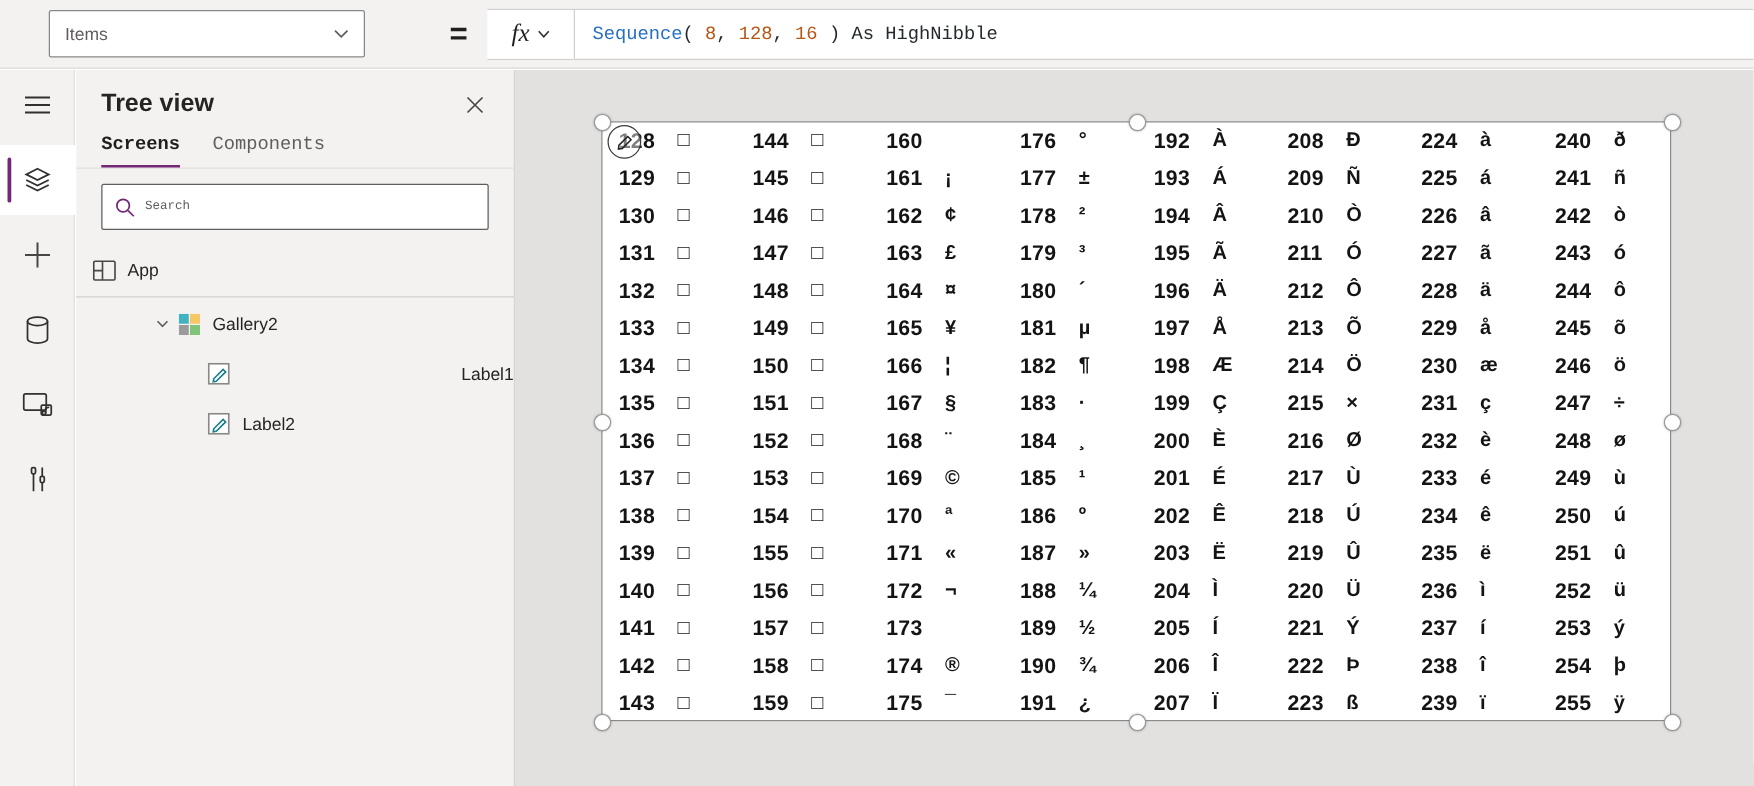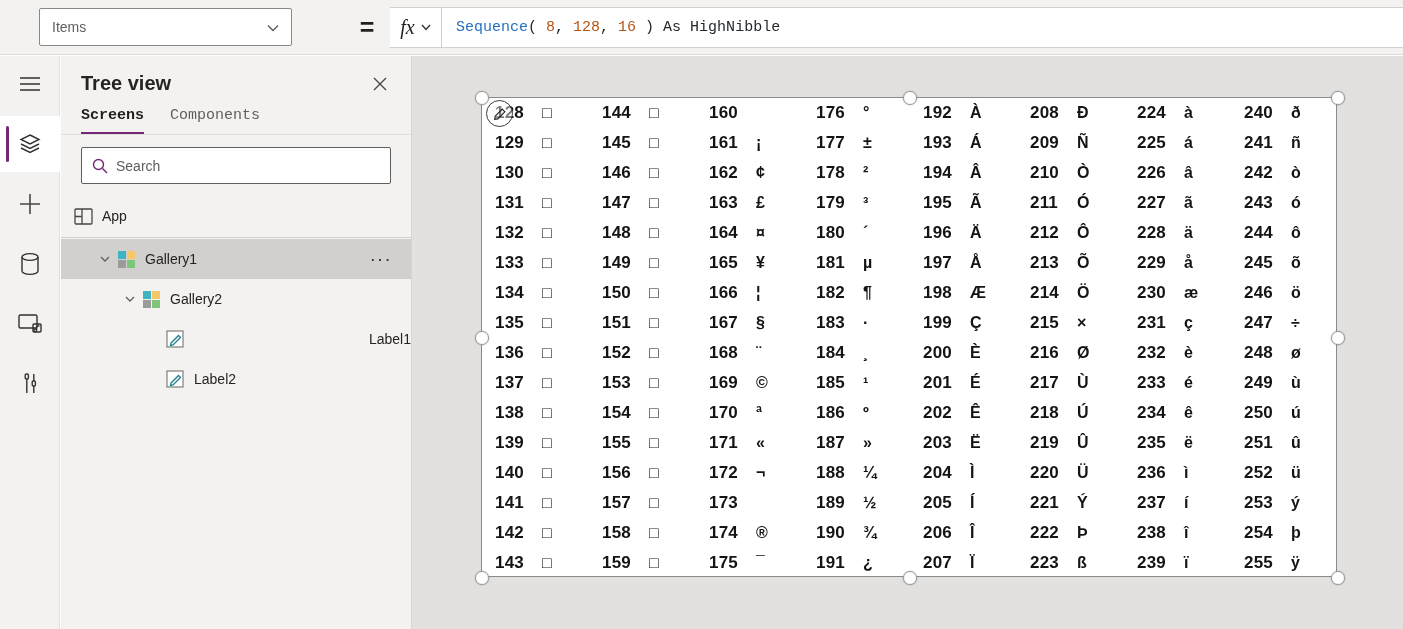--- a/index.html
+++ b/index.html
@@ -21,21 +21,21 @@
     position:absolute; left:352px; top:8px; width:30px; height:38px;
     display:flex; align-items:center; justify-content:center;
     font-size:25px; font-weight:700; color:#201f1e;
   }
   .formula-bar {
     position:absolute; left:390px; top:7px; right:0; height:41px;
     background:#fff; border-top:1px solid #d2d0ce; border-bottom:1px solid #d2d0ce;
     display:flex; align-items:stretch;
   }
   .fx-btn {
-    width:52px; display:flex; align-items:center; justify-content:center; gap:6px;
+    width:70px; display:flex; align-items:center; justify-content:center; gap:6px;
     border-right:1px solid #d2d0ce; background:#fff; cursor:pointer;
   }
   .fx-btn .fx {
     font-family:"Liberation Serif", serif; font-style:italic; font-size:20px; color:#201f1e;
   }
   .formula-input {
     flex:1; display:flex; align-items:center; padding-left:14px;
     font-family:"Liberation Mono", monospace; font-size:15px; white-space:pre; cursor:text;
   }
   .tok-plain { color:#24292e; }
@@ -79,22 +79,22 @@
   .tab.active { color:#201f1e; font-weight:700; }
   .tab.active::after {
     content:""; position:absolute; left:0; right:0; bottom:0; height:2px; background:#742774;
   }
   .search-wrap {
     margin:12px 20px 0 20px; height:37px; background:#fff;
     border:1px solid #605e5c; border-radius:2px;
     display:flex; align-items:center; padding:0 10px; gap:8px;
   }
   .search-wrap input {
-    border:none; outline:none; flex:1; font-size:14px; color:#323130;
-    font-family:Liberation Sans, sans-serif; background:transparent;
+    border:none; outline:none; flex:1; font-size:10px; color:#323130;
+    font-family:Liberation Mono, monospace; background:transparent;
   }
   .search-wrap input::placeholder { color:#605e5c; }
 
   .tree-rows { margin-top:14px; }
   .tree-row {
     height:40px; display:flex; align-items:center; cursor:pointer;
     font-size:14px; color:#252423; position:relative;
   }
   .tree-row.h36 { height:36px; }
   .tree-row.selected { background:#d2d0ce; }
@@ -240,37 +240,20 @@
         <svg width="19" height="17" viewBox="0 0 19 17" fill="none" stroke="#484644" stroke-width="1.3">
           <rect x="1" y="1" width="17" height="15" rx="1"></rect>
           <path d="M8 1 V16 M1 8.5 H8"></path>
         </svg>
       </span>
       <span class="label">App</span>
     </div>
     <div class="tree-divider"></div>
 
 
-    <div class="tree-row selected" style="padding-left:34px;">
-      <span class="chev">
-        <svg width="10" height="6" viewBox="0 0 10 6">
-            <path d="M1 1 L5 5 L9 1" fill="none" stroke="#605e5c" stroke-width="1.3"></path>
-          </svg>
-      </span>
-      <span class="t-icon">
-        <svg width="17" height="17" viewBox="0 0 17 17">
-          <rect x="0" y="0" width="8" height="8" fill="#3fb4c0"></rect>
-            <rect x="9" y="0" width="8" height="8" fill="#f6c766"></rect>
-          <rect x="0" y="9" width="8" height="8" fill="#9b9b9b"></rect>
-            <rect x="9" y="9" width="8" height="8" fill="#7fc579"></rect>
-        </svg>
-      </span>
-      <span class="label">Gallery1</span>
-      <span class="more">···</span>
-    </div>
 
     <div class="tree-row" style="padding-left:59px;">
       <span class="chev">
         <svg width="10" height="6" viewBox="0 0 10 6">
             <path d="M1 1 L5 5 L9 1" fill="none" stroke="#605e5c" stroke-width="1.3"></path>
           </svg>
       </span>
       <span class="t-icon">
         <svg width="17" height="17" viewBox="0 0 17 17">
           <rect x="0" y="0" width="8" height="8" fill="#3fb4c0"></rect>

